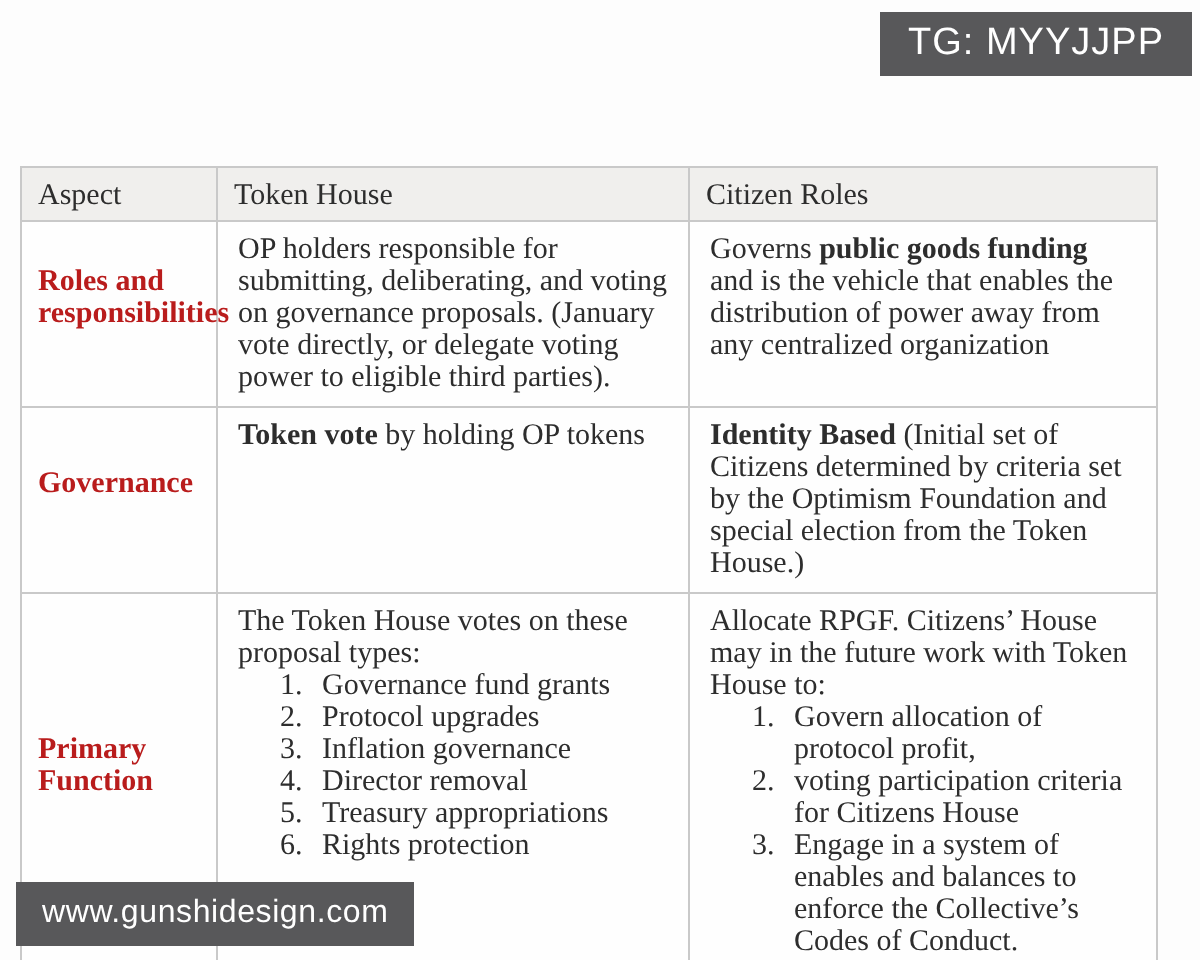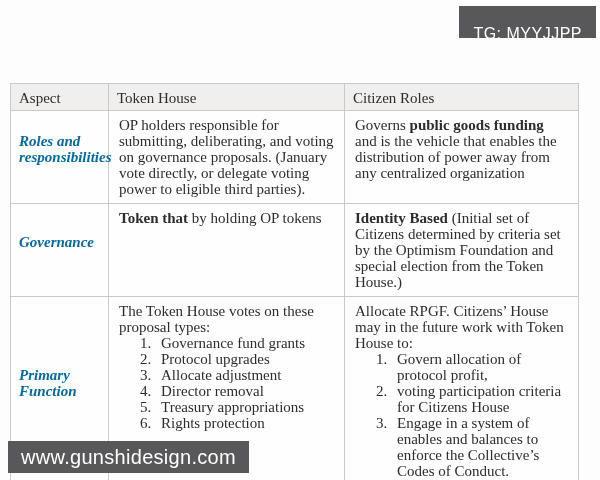--- a/index.html
+++ b/index.html
@@ -18,31 +18,31 @@
     background: var(--badge-bg, #58585a);
     color: #ffffff;
     font-family: "Liberation Sans", sans-serif;
     white-space: nowrap;
   }
   .badge-top-right {
     top: 6px;
     right: 4px;
     height: 32px;
     line-height: 32px;
-    padding: 12px 14px;
-    font-size: 16px;
+    padding: 0 14px;
+    font-size: 19px;
     letter-spacing: 0.5px;
   }
   .badge-bottom-left {
     left: 8px;
     top: 441px;
     height: 32px;
     line-height: 32px;
     padding: 0 13px;
-    font-size: 20px;
+    font-size: 16px;
     letter-spacing: 0.3px;
   }
   .table-wrap {
     position: absolute;
     left: 10px;
     top: 83px;
     width: 568px;
   }
   table.compare {
     width: 568px;
@@ -64,24 +64,23 @@
   thead th {
     background: #f0efed;
     font-weight: bold;
     color: #1e1e1e;
     height: 27px;
     padding: 4px 8px 3px 8px;
   }
   tbody tr { vertical-align: middle; }
   tbody th.aspect-cell {
     font-weight: bold;
-    color: #0369a1;
+    color: #b91c1c;
     vertical-align: middle;
     padding: 4px 2px 20px 8px;
-    font-style: italic;
   }
   tbody td {
     vertical-align: top;
     padding: 6px 9px 6px 10px;
   }
   tbody tr:nth-child(1) { height: 72px; }
   tbody tr:nth-child(2) { height: 74px; }
   tbody tr:nth-child(3) { height: 138px; }
   tbody td p { margin: 0; }
   tbody td ol {
@@ -130,34 +129,34 @@
             <td>
               <p><span>OP holders responsible for submitting, deliberating, and voting on governance proposals. (January vote directly, or delegate voting power to eligible third parties).</span></p>
             </td>
             <td>
               <p><span>Governs </span><strong>public goods funding</strong><span> and is the vehicle that enables the distribution of power away from any centralized organization</span></p>
             </td>
           </tr>
           <tr>
             <th class="aspect-cell">Governance</th>
             <td>
-              <p><strong>Token that</strong><span> by holding OP tokens</span></p>
+              <p><strong>Token vote</strong><span> by holding OP tokens</span></p>
             </td>
             <td>
               <p><strong>Identity Based</strong><span> (Initial set of Citizens determined by criteria set by the Optimism Foundation and special election from the Token House.)</span></p>
             </td>
           </tr>
           <tr>
             <th class="aspect-cell">Primary Function</th>
             <td>
               <p><span>The Token House votes on these proposal types:</span></p>
               <ol>
                 <li>Governance fund grants</li>
                 <li>Protocol upgrades</li>
-                <li>Allocate adjustment</li>
+                <li>Inflation governance</li>
                 <li>Director removal</li>
                 <li>Treasury appropriations</li>
                 <li>Rights protection</li>
               </ol>
             </td>
             <td>
               <p><span>Allocate RPGF. Citizens’ House may in the future work with Token House to:</span></p>
               <ol>
                 <li>Govern allocation of protocol profit,</li>
                 <li>voting participation criteria for Citizens House</li>

